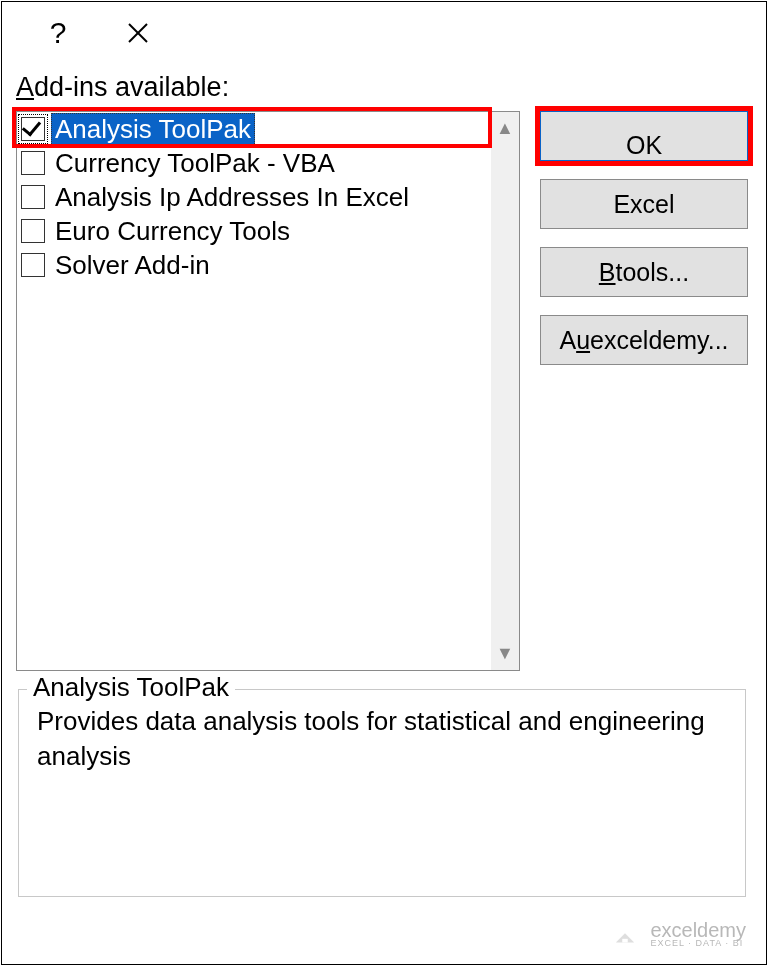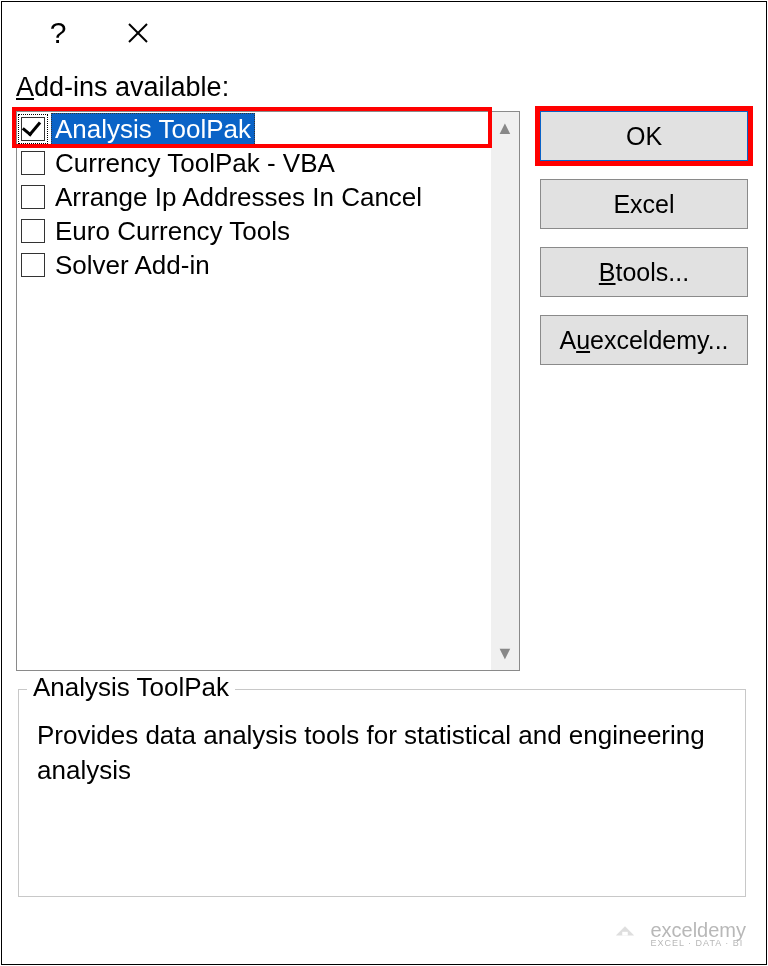--- a/index.html
+++ b/index.html
@@ -153,20 +153,21 @@
     font-size: 25px;
     color: #000;
     display: flex;
     align-items: center;
     justify-content: center;
     position: relative;
   }
   .winbtn .ul { text-decoration: underline; }
   .winbtn.ok {
     border: 1px solid #0a63c7;
+    align-items: flex-end;
   }
   .ok-redframe {
     position: absolute;
     left: -6px; right: -6px; top: -6px; bottom: -6px;
     border: 5px solid #ff0000;
     pointer-events: none;
   }
   .groupbox {
     border: 1px solid #c8c8c8;
     margin: 18px 2px 0 2px;
@@ -180,30 +181,29 @@
     left: 8px;
     background: #fff;
     padding: 0 6px;
     font-size: 26px;
     color: #000;
   }
   .groupbox-desc {
     font-size: 26px;
     color: #000;
     line-height: 1.35;
-    margin-top: 14px;
   }
   .watermark {
     position: absolute;
     right: 22px;
     bottom: 18px;
     font-size: 20px;
     color: #b8b8b8;
     display: flex;
-    align-items: flex-start;
+    align-items: flex-end;
     gap: 14px;
     font-weight: 500;
   }
   .watermark .sub {
     font-size: 9px;
     letter-spacing: 1px;
     display:block;
     margin-top:-4px;
   }
   .watermark svg { width: 22px; height: 22px; opacity: .45; }
@@ -238,21 +238,21 @@
               <span class="item-label">Analysis ToolPak</span>
             </div>
 
             <div class="list-item">
               <span class="chk"></span>
               <span class="item-label">Currency ToolPak - VBA</span>
             </div>
 
             <div class="list-item">
               <span class="chk"></span>
-              <span class="item-label">Arrange Ip Addresses In Cancel</span>
+              <span class="item-label">Analysis Ip Addresses In Excel</span>
             </div>
 
             <div class="list-item">
               <span class="chk"></span>
               <span class="item-label">Euro Currency Tools</span>
             </div>
 
             <div class="list-item">
               <span class="chk"></span>
               <span class="item-label">Solver Add-in</span>

